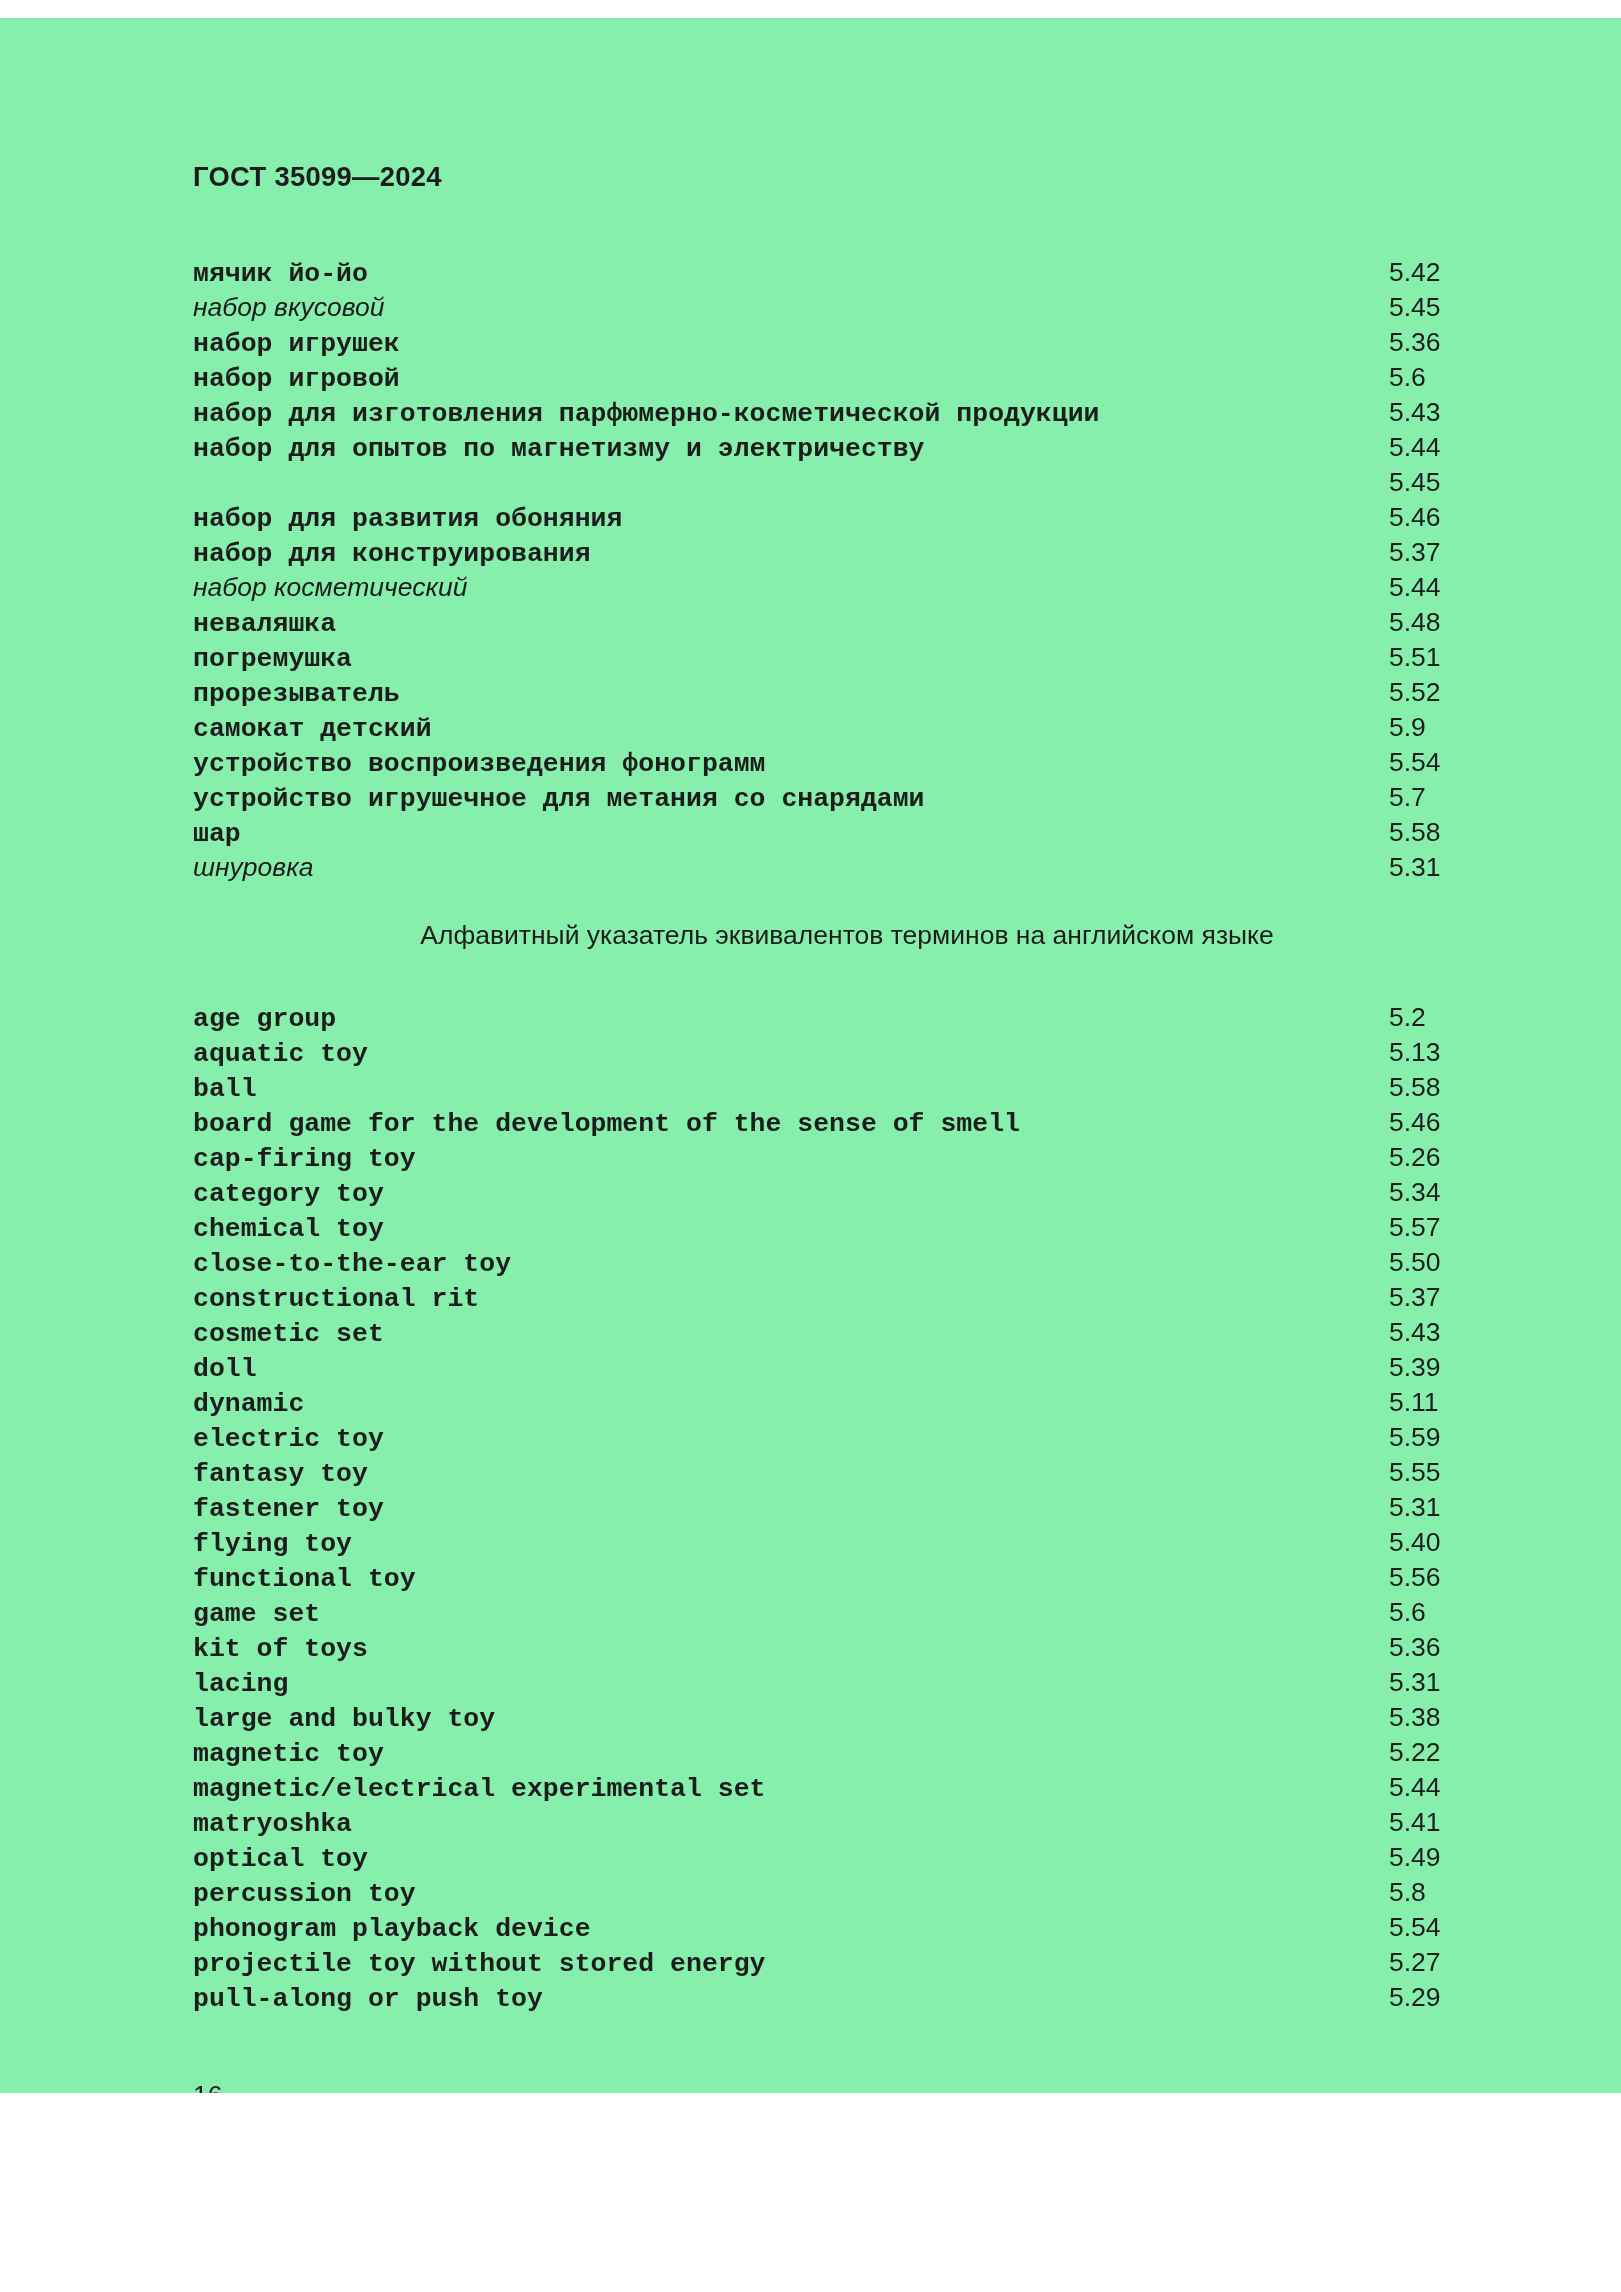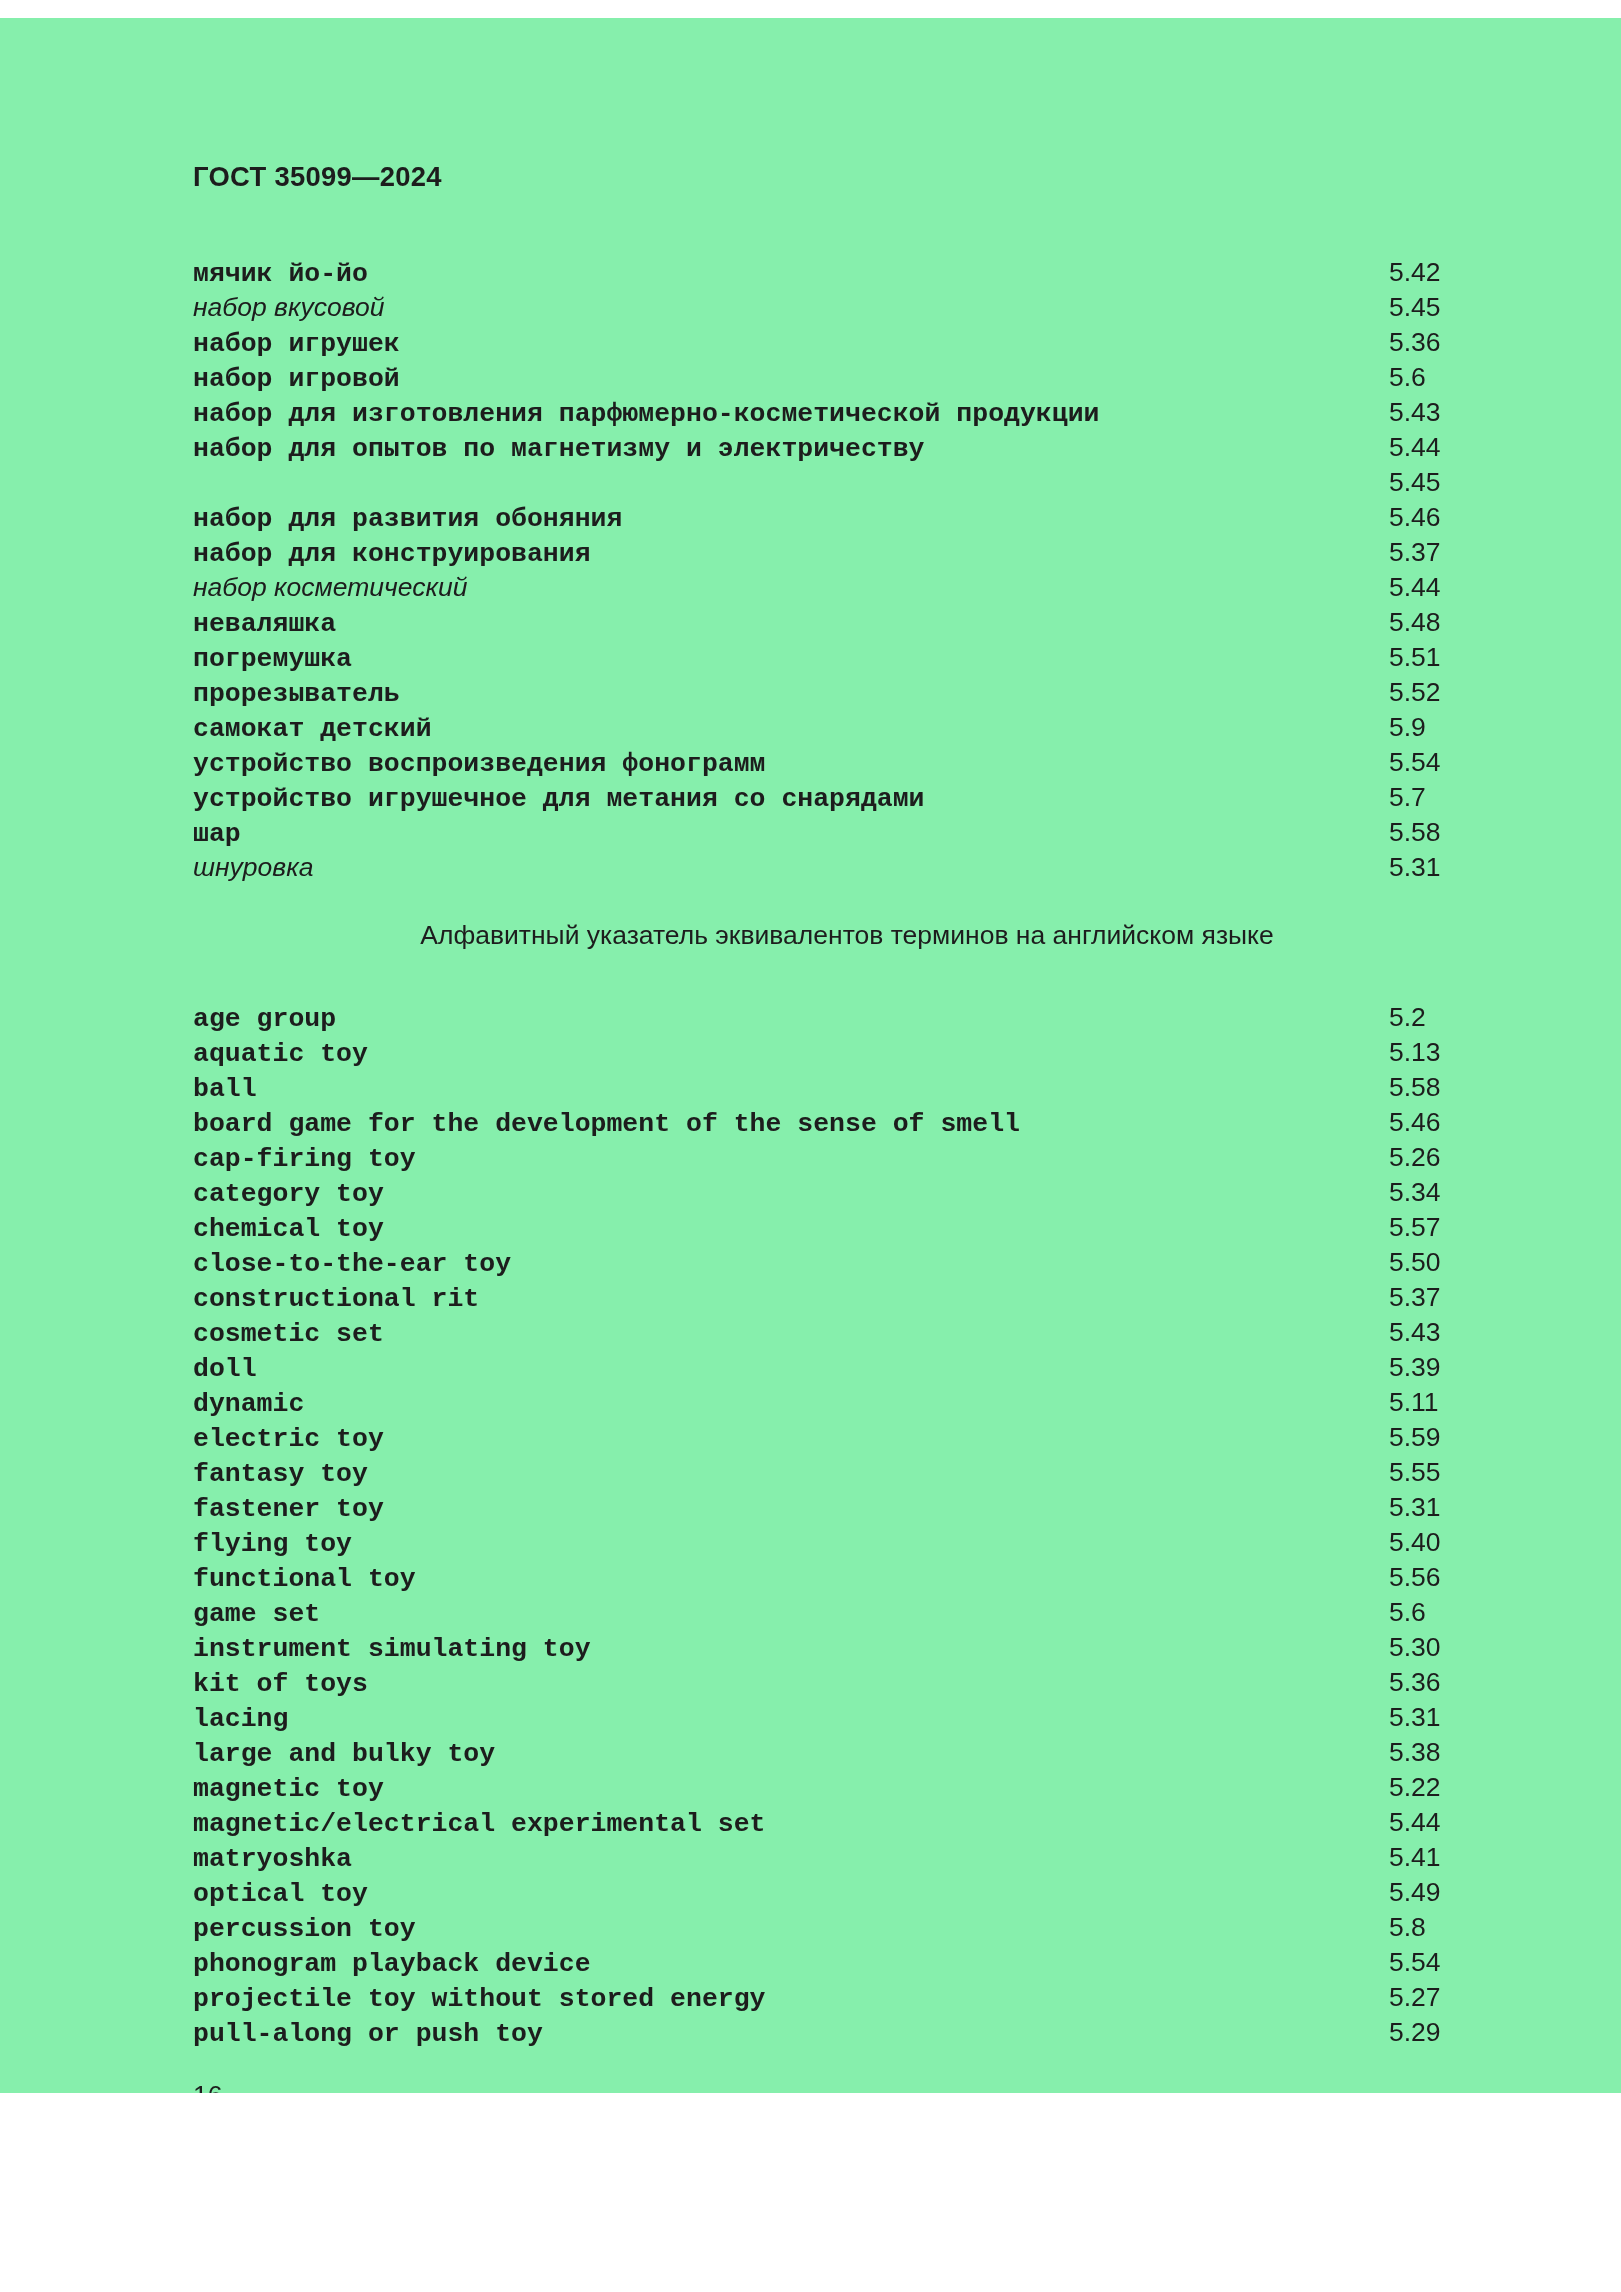--- a/index.html
+++ b/index.html
@@ -107,21 +107,20 @@
       <div class="index-row"><span class="term bold">constructional rit</span><span class="ref">5.37</span></div>
       <div class="index-row"><span class="term bold">cosmetic set</span><span class="ref">5.43</span></div>
       <div class="index-row"><span class="term bold">doll</span><span class="ref">5.39</span></div>
       <div class="index-row"><span class="term bold">dynamic</span><span class="ref">5.11</span></div>
       <div class="index-row"><span class="term bold">electric toy</span><span class="ref">5.59</span></div>
       <div class="index-row"><span class="term bold">fantasy toy</span><span class="ref">5.55</span></div>
       <div class="index-row"><span class="term bold">fastener toy</span><span class="ref">5.31</span></div>
       <div class="index-row"><span class="term bold">flying toy</span><span class="ref">5.40</span></div>
       <div class="index-row"><span class="term bold">functional toy</span><span class="ref">5.56</span></div>
       <div class="index-row"><span class="term bold">game set</span><span class="ref">5.6</span></div>
-      <div class="index-row"><span class="term bold">instrument simulating toy</span><span class="ref">5.30</span></div>
       <div class="index-row"><span class="term bold">kit of toys</span><span class="ref">5.36</span></div>
       <div class="index-row"><span class="term bold">lacing</span><span class="ref">5.31</span></div>
       <div class="index-row"><span class="term bold">large and bulky toy</span><span class="ref">5.38</span></div>
       <div class="index-row"><span class="term bold">magnetic toy</span><span class="ref">5.22</span></div>
       <div class="index-row"><span class="term bold">magnetic/electrical experimental set</span><span class="ref">5.44</span></div>
       <div class="index-row"><span class="term bold">matryoshka</span><span class="ref">5.41</span></div>
       <div class="index-row"><span class="term bold">optical toy</span><span class="ref">5.49</span></div>
       <div class="index-row"><span class="term bold">percussion toy</span><span class="ref">5.8</span></div>
       <div class="index-row"><span class="term bold">phonogram playback device</span><span class="ref">5.54</span></div>
       <div class="index-row"><span class="term bold">projectile toy without stored energy</span><span class="ref">5.27</span></div>

